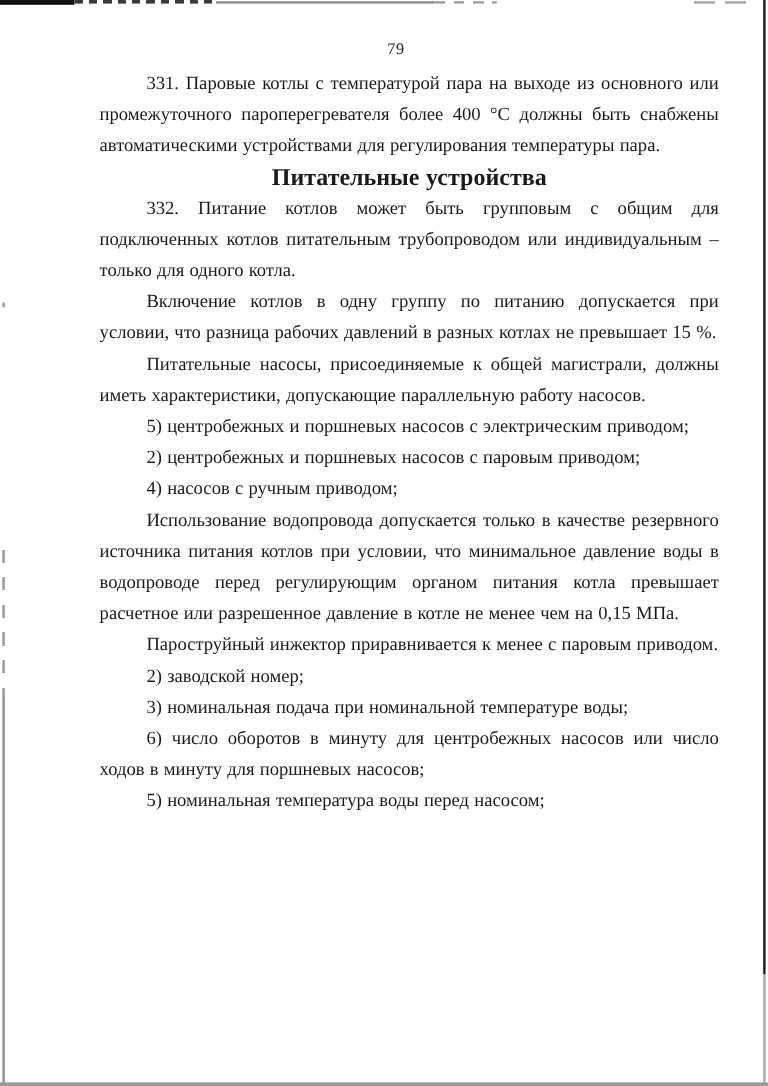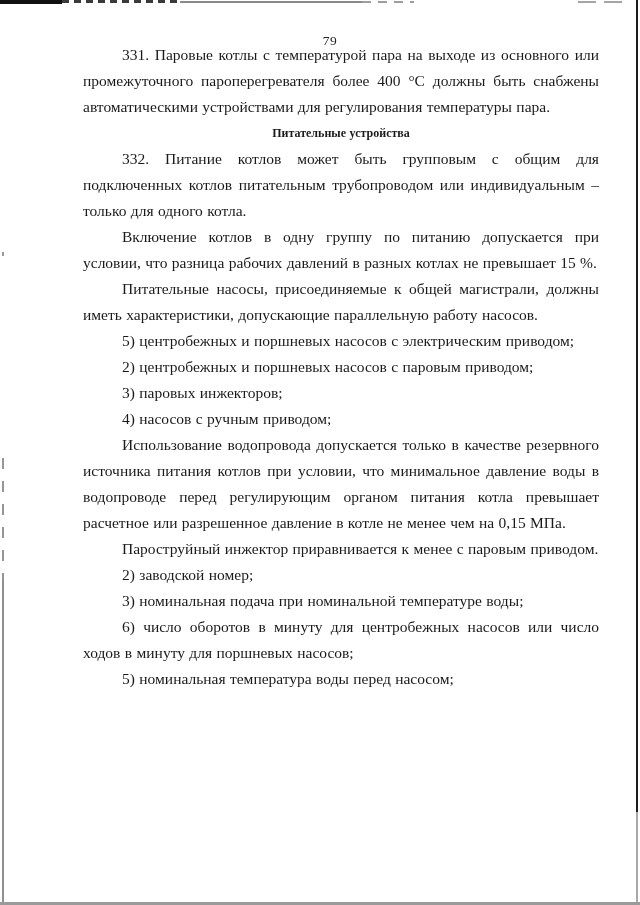--- a/index.html
+++ b/index.html
@@ -7,27 +7,27 @@
     width:640px;height:905px;position:relative;overflow:hidden;
     background:#ffffff;
     font-family:"Liberation Serif","DejaVu Serif",serif;
     color:#1a1a1a;
   }
   .page-number{
     position:absolute;top:33px;left:0;width:660px;
     text-align:center;font-size:13.5px;letter-spacing:0.5px;color:#222;
   }
   .content{
-    position:absolute;left:83px;top:42px;width:516px;
+    position:absolute;left:83px;top:57px;width:516px;
     font-size:15.5px;line-height:26px;text-align:justify;
     word-spacing:0.5px;
   }
   .content p{margin:0;text-indent:39px;}
   .content p.heading{
-    text-indent:0;text-align:center;font-weight:bold;font-size:12px;
+    text-indent:0;text-align:center;font-weight:bold;font-size:20px;
   }
   
   .artifact{position:absolute;pointer-events:none;}
   .top-edge-black{left:0;top:0;width:62px;height:4px;background:#111;}
   .top-edge-dashes{left:62px;top:0;width:118px;height:3px;
     background:repeating-linear-gradient(90deg,#3a3a3a 0 7px,transparent 7px 12px);}
   .top-edge-gray{left:180px;top:1px;width:182px;height:2px;background:#8a8a8a;}
   .top-edge-faint{left:362px;top:1px;width:52px;height:2px;
     background:repeating-linear-gradient(90deg,#9d9d9d 0 9px,transparent 9px 16px);}
   .top-edge-right-dash{left:578px;top:1px;width:46px;height:2px;
@@ -58,21 +58,20 @@
 <div class="page-number">79</div>
 
 <div class="content">
     <p class="paragraph">331. Паровые котлы с температурой пара на выходе из основного или промежуточного пароперегревателя более 400 °С должны быть снабжены автоматическими устройствами для регулирования температуры пара.</p>
     <p class="heading">Питательные устройства</p>
     <p class="paragraph">332. Питание котлов может быть групповым с общим для подключенных котлов питательным трубопроводом или индивидуальным – только для одного котла.</p>
     <p class="paragraph">Включение котлов в одну группу по питанию допускается при условии, что разница рабочих давлений в разных котлах не превышает 15 %.</p>
     <p class="paragraph">Питательные насосы, присоединяемые к общей магистрали, должны иметь характеристики, допускающие параллельную работу насосов.</p>
     <p class="list-item">5) центробежных и поршневых насосов с электрическим приводом;</p>
     <p class="list-item">2) центробежных и поршневых насосов с паровым приводом;</p>
-    <p class="list-item">3) паровых инжекторов;</p>
     <p class="list-item">4) насосов с ручным приводом;</p>
     <p class="paragraph">Использование водопровода допускается только в качестве резервного источника питания котлов при условии, что минимальное давление воды в водопроводе перед регулирующим органом питания котла превышает расчетное или разрешенное давление в котле не менее чем на 0,15 МПа.</p>
     <p class="paragraph">Пароструйный инжектор приравнивается к менее с паровым приводом.</p>
     <p class="list-item">2) заводской номер;</p>
     <p class="list-item">3) номинальная подача при номинальной температуре воды;</p>
     <p class="list-item">6) число оборотов в минуту для центробежных насосов или число ходов в минуту для поршневых насосов;</p>
     <p class="list-item">5) номинальная температура воды перед насосом;</p>
   </div>
 
 </body></html>

